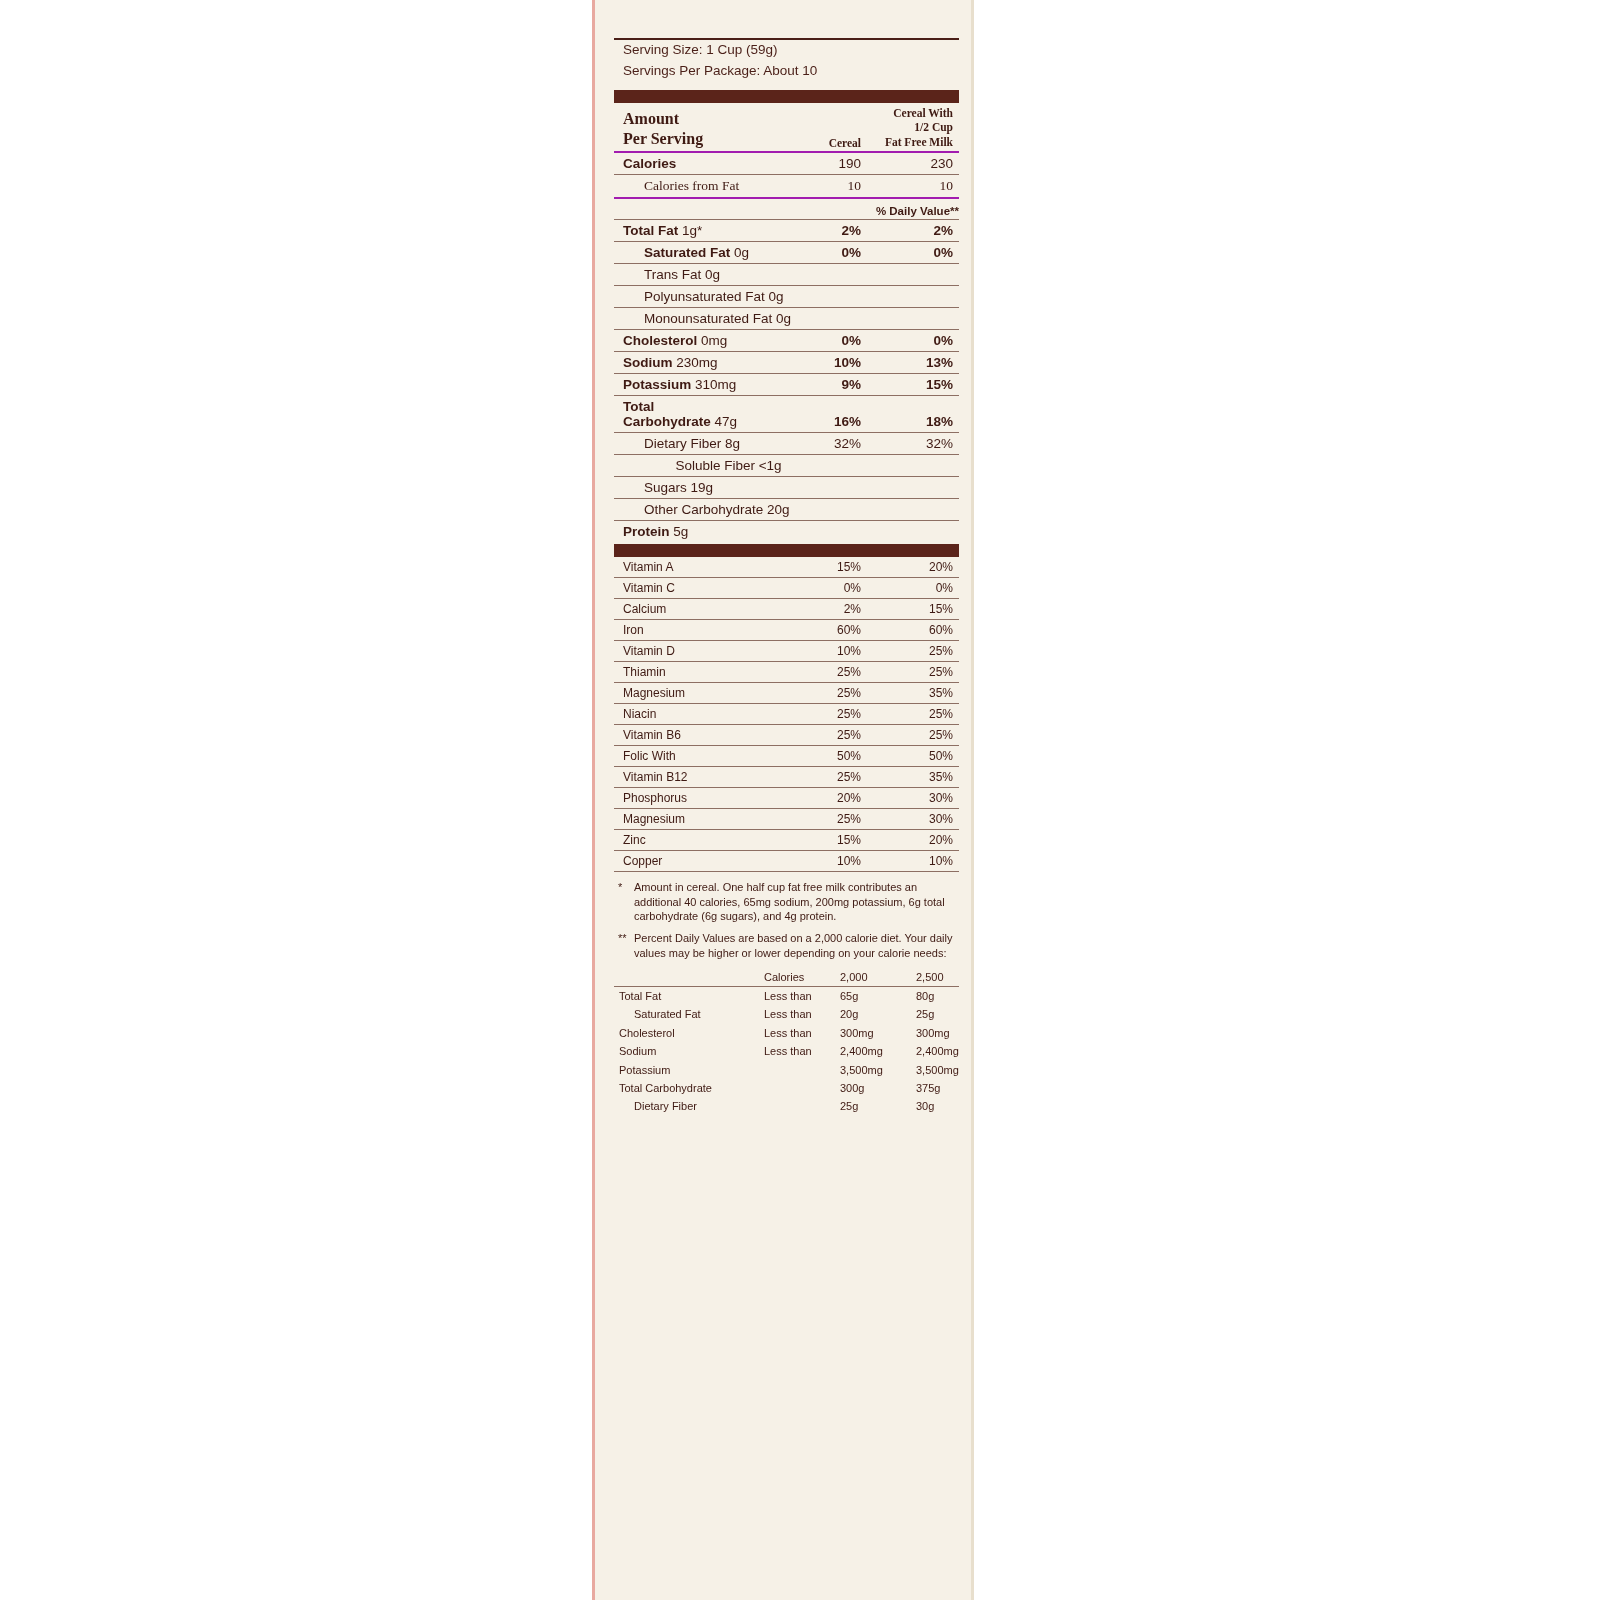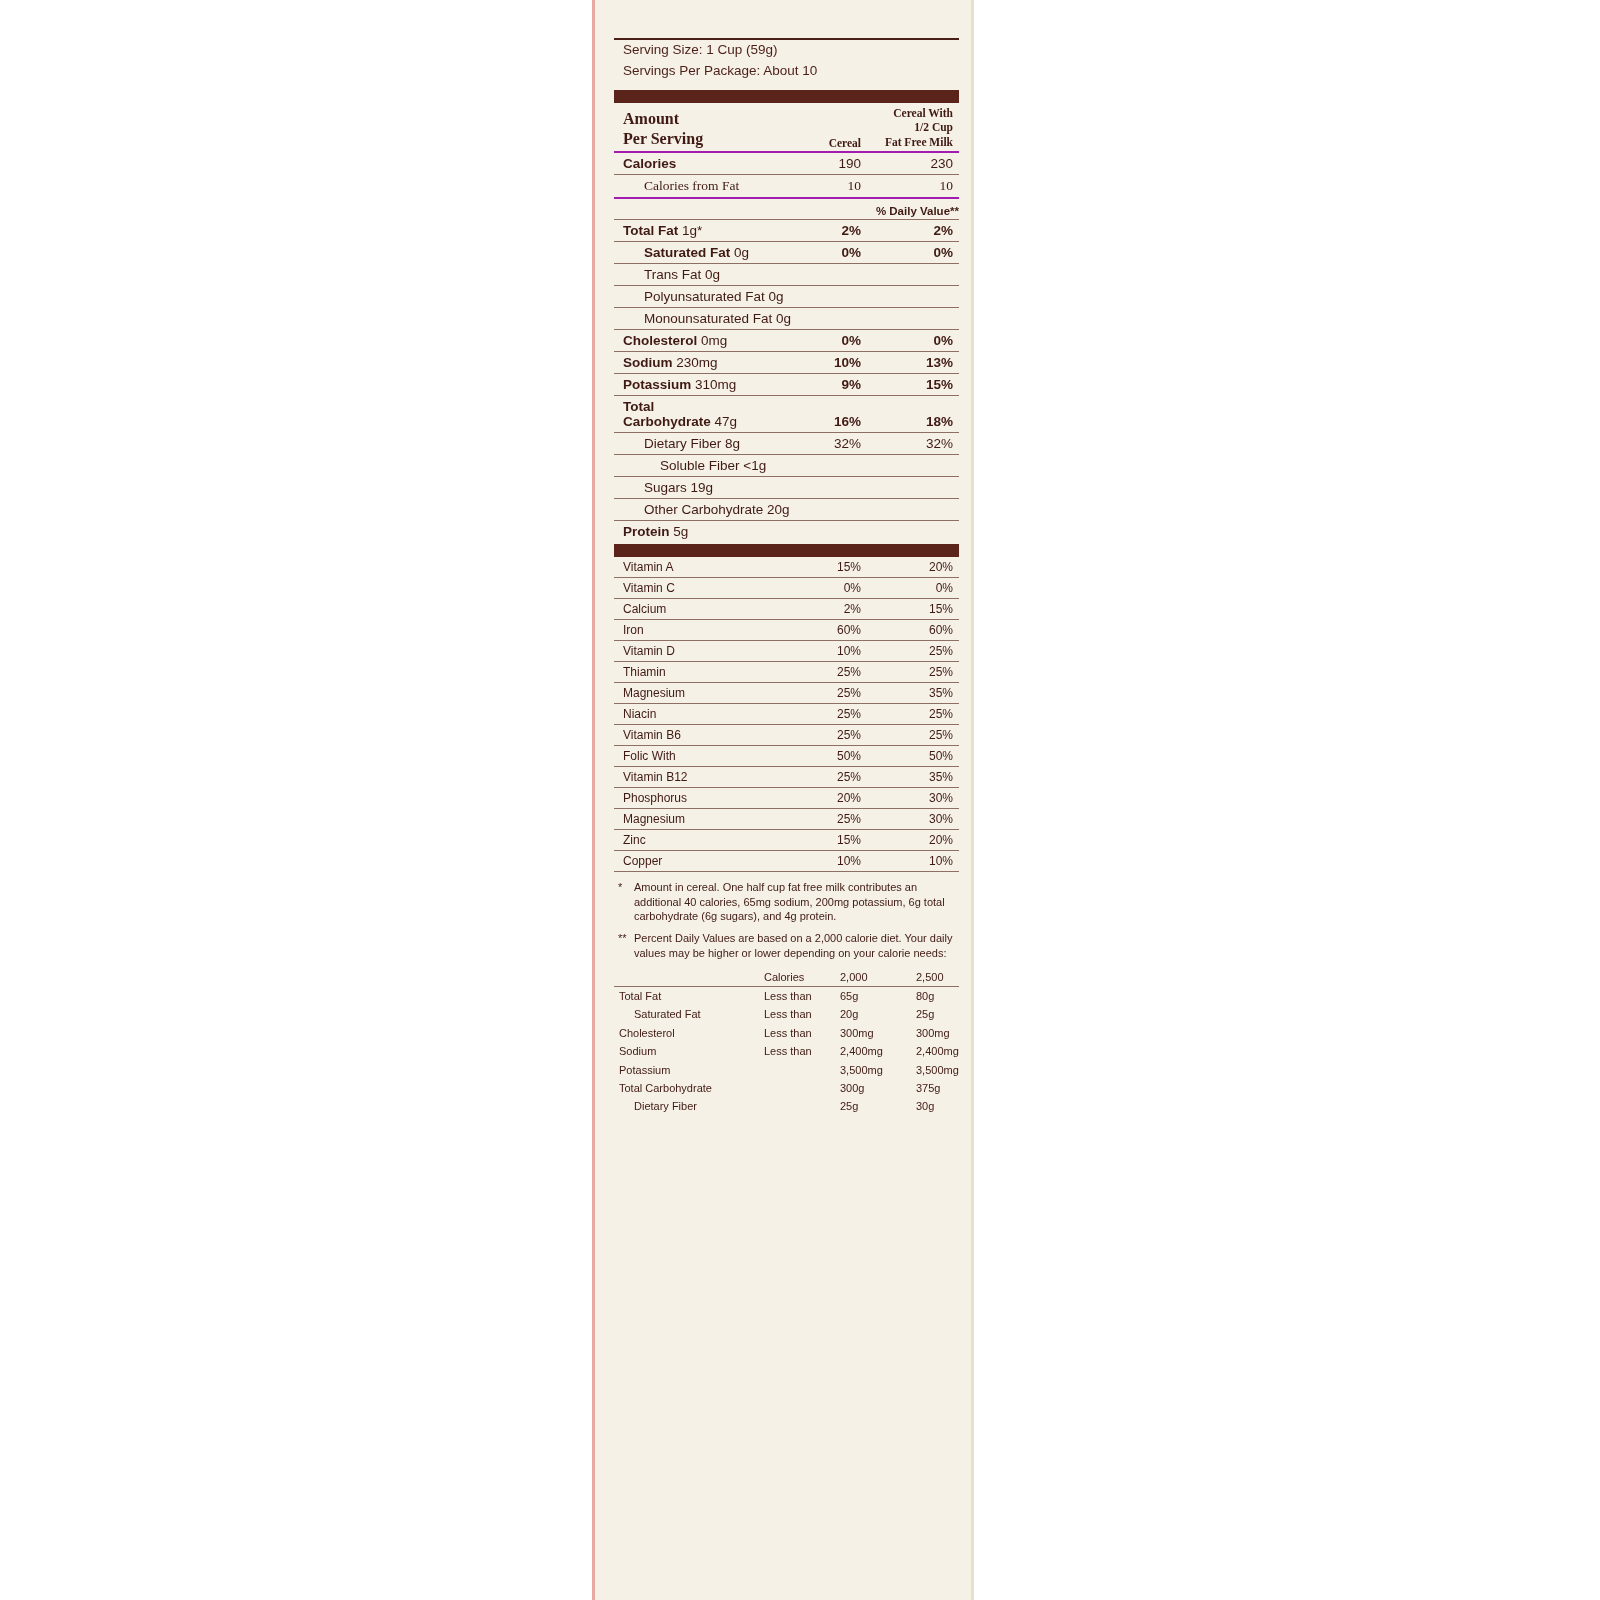--- a/index.html
+++ b/index.html
@@ -119,21 +119,21 @@
     vertical-align: bottom !important;
     padding-bottom: 2px !important;
     padding-right: 6px !important;
   }
 
   .rule-thin td { border-bottom: 1px solid #8d6f63; }
   .rule-med td { border-bottom: 2px solid #a21caf; font-family: Liberation Serif, serif; }
 
   .bold { font-weight: bold; }
   .indent1 { padding-left: 30px !important; }
-  .indent2 { padding-left: 46px !important; }
+  .indent2 { padding-left: 46px !important; text-align: center; }
 
   .dv-row td {
     font-size: 11.5px;
     font-weight: bold;
     text-align: right;
     padding-bottom: 2px !important;
     padding-top: 6px !important;
   }
 
   .vitrow td {

